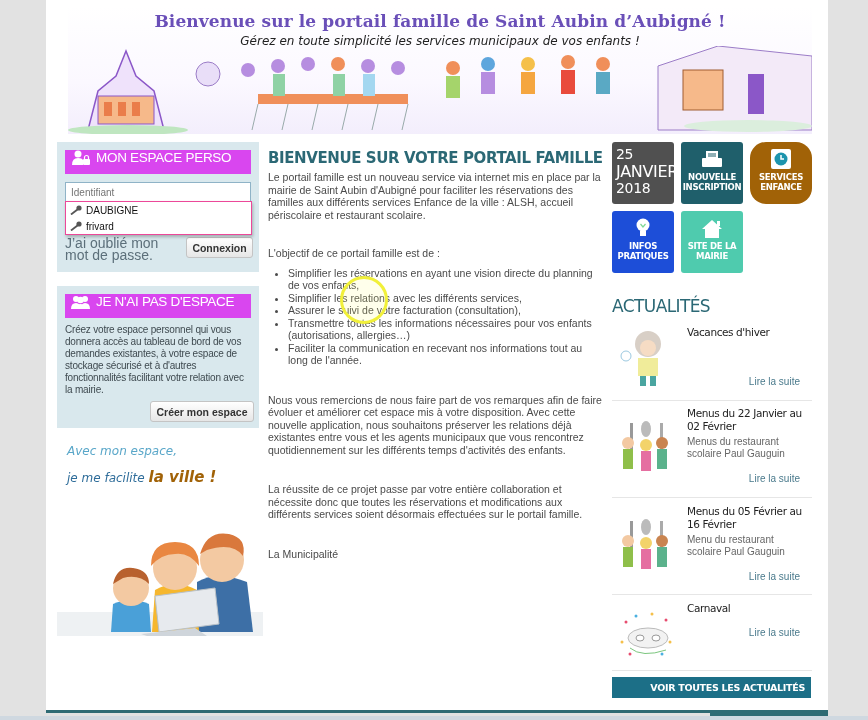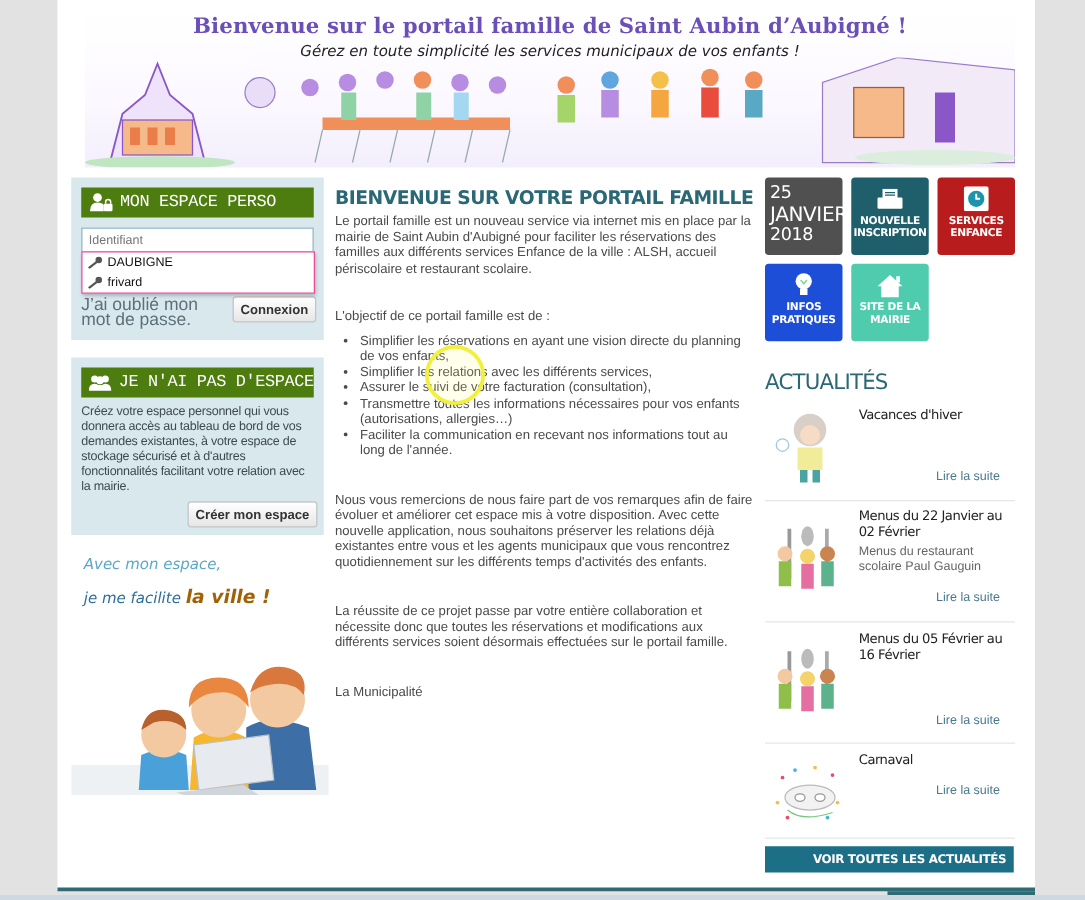--- a/index.html
+++ b/index.html
@@ -32,22 +32,22 @@
     color: #222;
   }
   .banner-art { position: absolute; left: 0; top: 40px; width: 744px; height: 88px; }
 
   
   .box {
     position: absolute; left: 11px; width: 202px; background: #d9e8ed;
     padding: 8px 8px;
   }
   .box-head {
-    background: #4d7c0f; color: #fff; height: 24px; display: flex; align-items: center;
-    padding-left: 6px; font-family: Liberation Mono, monospace; font-size: 13.5px;
+    background: #d946ef; color: #fff; height: 24px; display: flex; 
+    padding-left: 6px; font-family: Liberation Sans, sans-serif; font-size: 13.5px;
     letter-spacing: -0.3px; white-space: nowrap; overflow: hidden;
   }
   .box-head .ico { width: 20px; height: 16px; margin-right: 5px; display: inline-block; }
   .login-box { top: 142px; height: 130px; }
   .id-input {
     margin-top: 8px; width: 186px; height: 20px; border: 1px solid #8fb3c7;
     background: #fff; font-size: 10px; padding: 0 5px; color: #999;
     font-family: "Liberation Sans", sans-serif; outline: none;
   }
   .autocomplete {
@@ -96,21 +96,21 @@
     text-align: center; line-height: 10px; letter-spacing: -0.3px;
     display: flex; flex-direction: column; align-items: center; justify-content: flex-end;
     padding-bottom: 12px; cursor: pointer;
   }
   .tile svg { margin-bottom: 3px; }
   .tile-date { left: 566px; top: 142px; background: #505050; align-items: flex-start; justify-content: flex-start; padding: 4px 0 0 4px; font-weight: normal; font-size: 11px; line-height: 17px; text-align: left; cursor: default; }
   .tile-date .d1 { font-size: 14px; }
   .tile-date .d2 { font-size: 16px; }
   .tile-date .d3 { font-size: 14px; }
   .tile-inscr { left: 635px; top: 142px; background: #1f5f6b; }
-  .tile-enfance { left: 704px; top: 142px; background: #b91c1c; }
+  .tile-enfance { left: 704px; top: 142px; background: #a16207; border-radius: 16px; }
   .tile-infos { left: 566px; top: 211px; background: #1d4ed8; }
   .tile-mairie { left: 635px; top: 211px; background: #4fcbae; }
 
   .actu-title {
     position: absolute; left: 566px; top: 296px; font-family: "DejaVu Sans", sans-serif;
     font-weight: normal; font-size: 17px; color: #2b6875; letter-spacing: -0.6px;
   }
   .news { position: absolute; left: 566px; width: 200px; }
   .news .thumb { position: absolute; left: 4px; top: 0; width: 60px; height: 64px; }
   .news .ntitle { position: absolute; left: 75px; top: 0; width: 125px; font-family: "DejaVu Sans", sans-serif; font-size: 10.5px; line-height: 13px; color: #222; letter-spacing: -0.4px; }
@@ -350,20 +350,21 @@
         <ellipse cx="30" cy="10" rx="5" ry="8" fill="#bbb"></ellipse>
         <rect x="44" y="4" width="3" height="40" fill="#aaa"></rect>
       <circle cx="12" cy="24" r="6" fill="#f3c9a2"></circle>
         <rect x="7" y="30" width="10" height="20" fill="#8fbf4a"></rect>
       <circle cx="30" cy="26" r="6" fill="#f3d36a"></circle>
         <rect x="25" y="32" width="10" height="20" fill="#e56fa1"></rect>
       <circle cx="46" cy="24" r="6" fill="#c98450"></circle>
         <rect x="41" y="30" width="10" height="20" fill="#5bb28c"></rect>
     </svg>
     <div class="ntitle">Menus du 05 Février au 16 Février</div>
+    <div class="ndesc" style="top:29px">Menu du restaurant scolaire Paul Gauguin</div>
     <a class="more" style="top:66px">Lire la suite</a>
   </div>
   <div class="news-sep" style="top:594px"></div>
 
   <div class="news" style="top:602px;height:66px">
     <svg class="thumb" viewBox="0 0 60 64">
       <ellipse cx="32" cy="36" rx="20" ry="10" fill="#f2f2f2" stroke="#bbb"></ellipse>
       <ellipse cx="24" cy="36" rx="4" ry="3" fill="#fff" stroke="#999"></ellipse>
         <ellipse cx="40" cy="36" rx="4" ry="3" fill="#fff" stroke="#999"></ellipse>
       <g fill="#e74c6f">

